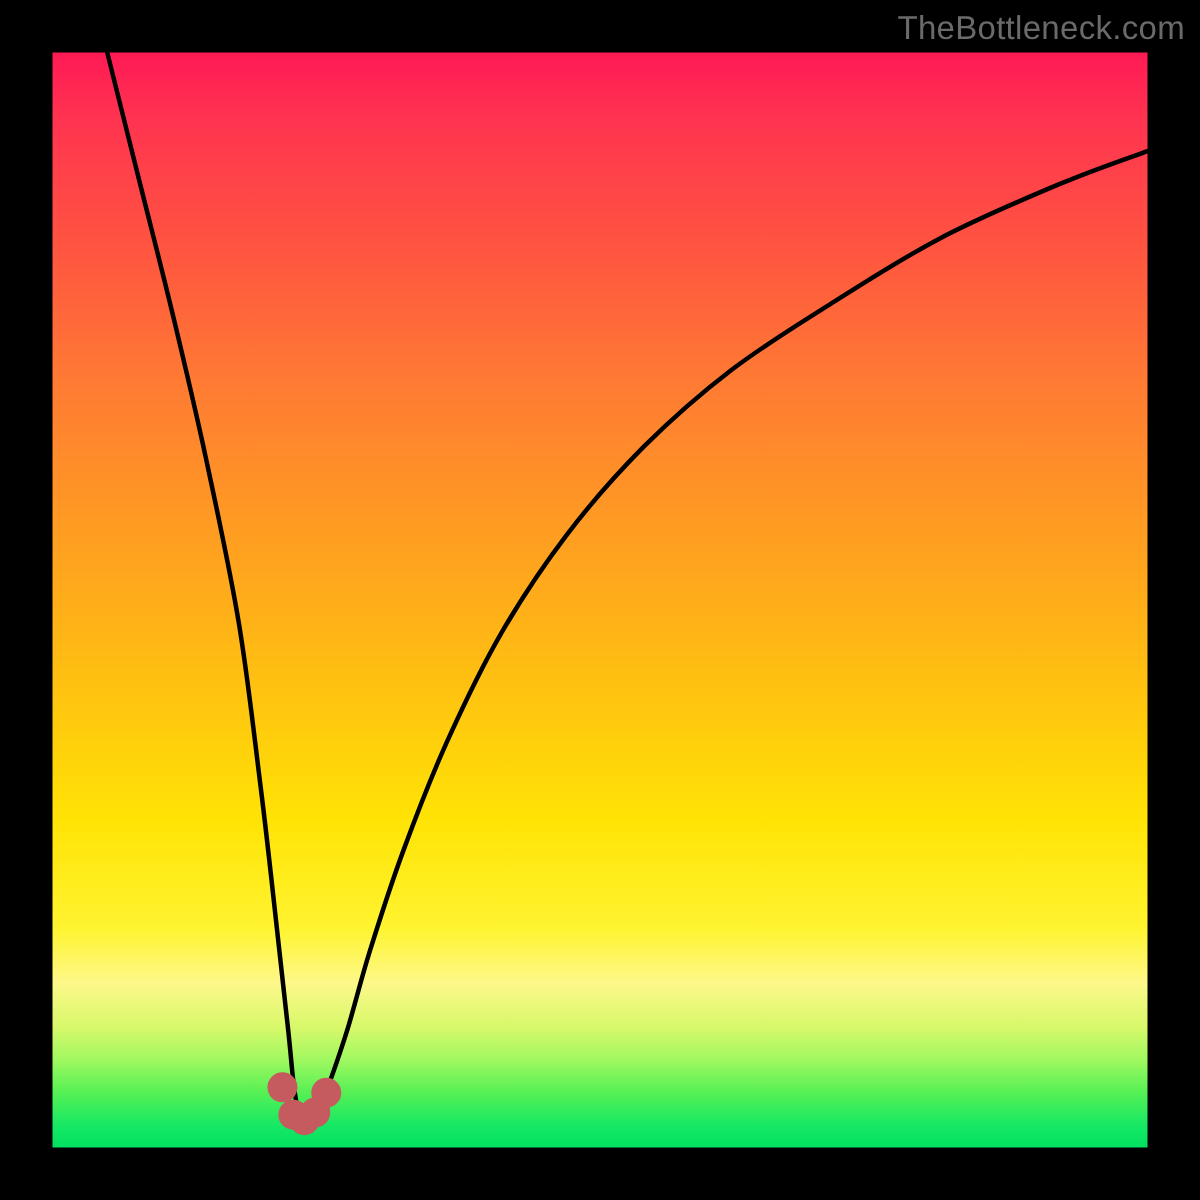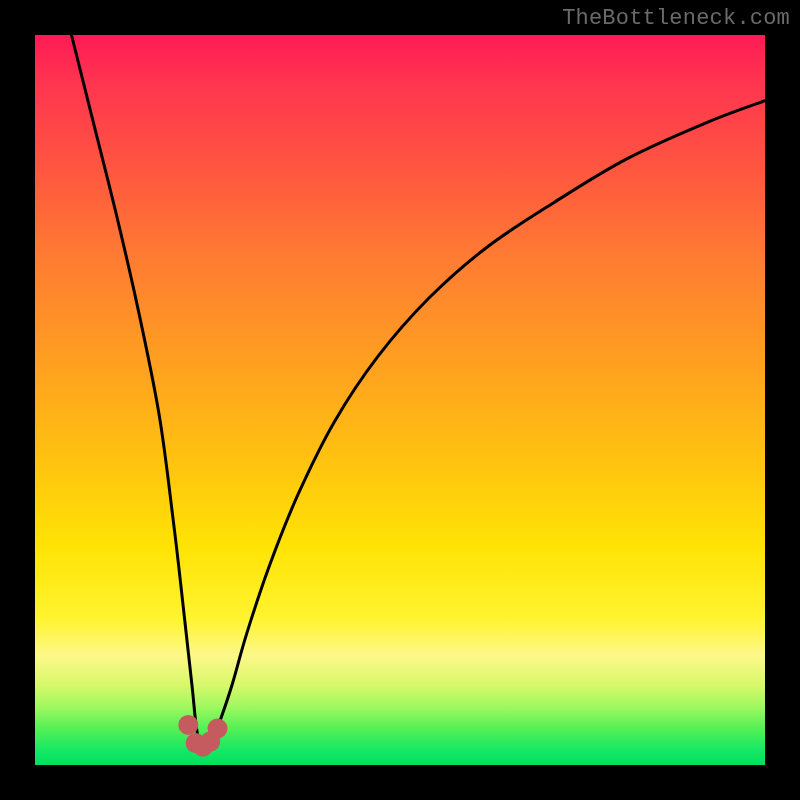--- a/index.html
+++ b/index.html
@@ -11,21 +11,20 @@
     overflow: hidden;
     font-family: Arial, Helvetica, sans-serif;
   }
   .frame {
     position: absolute;
     left: 0;
     top: 0;
     width: 800px;
     height: 800px;
     background: #000;
-    font-family: Liberation Mono, monospace;
   }
   .plot-area {
     position: absolute;
     left: 35px;
     top: 35px;
     width: 730px;
     height: 730px;
     
     background: linear-gradient(
       to bottom,

